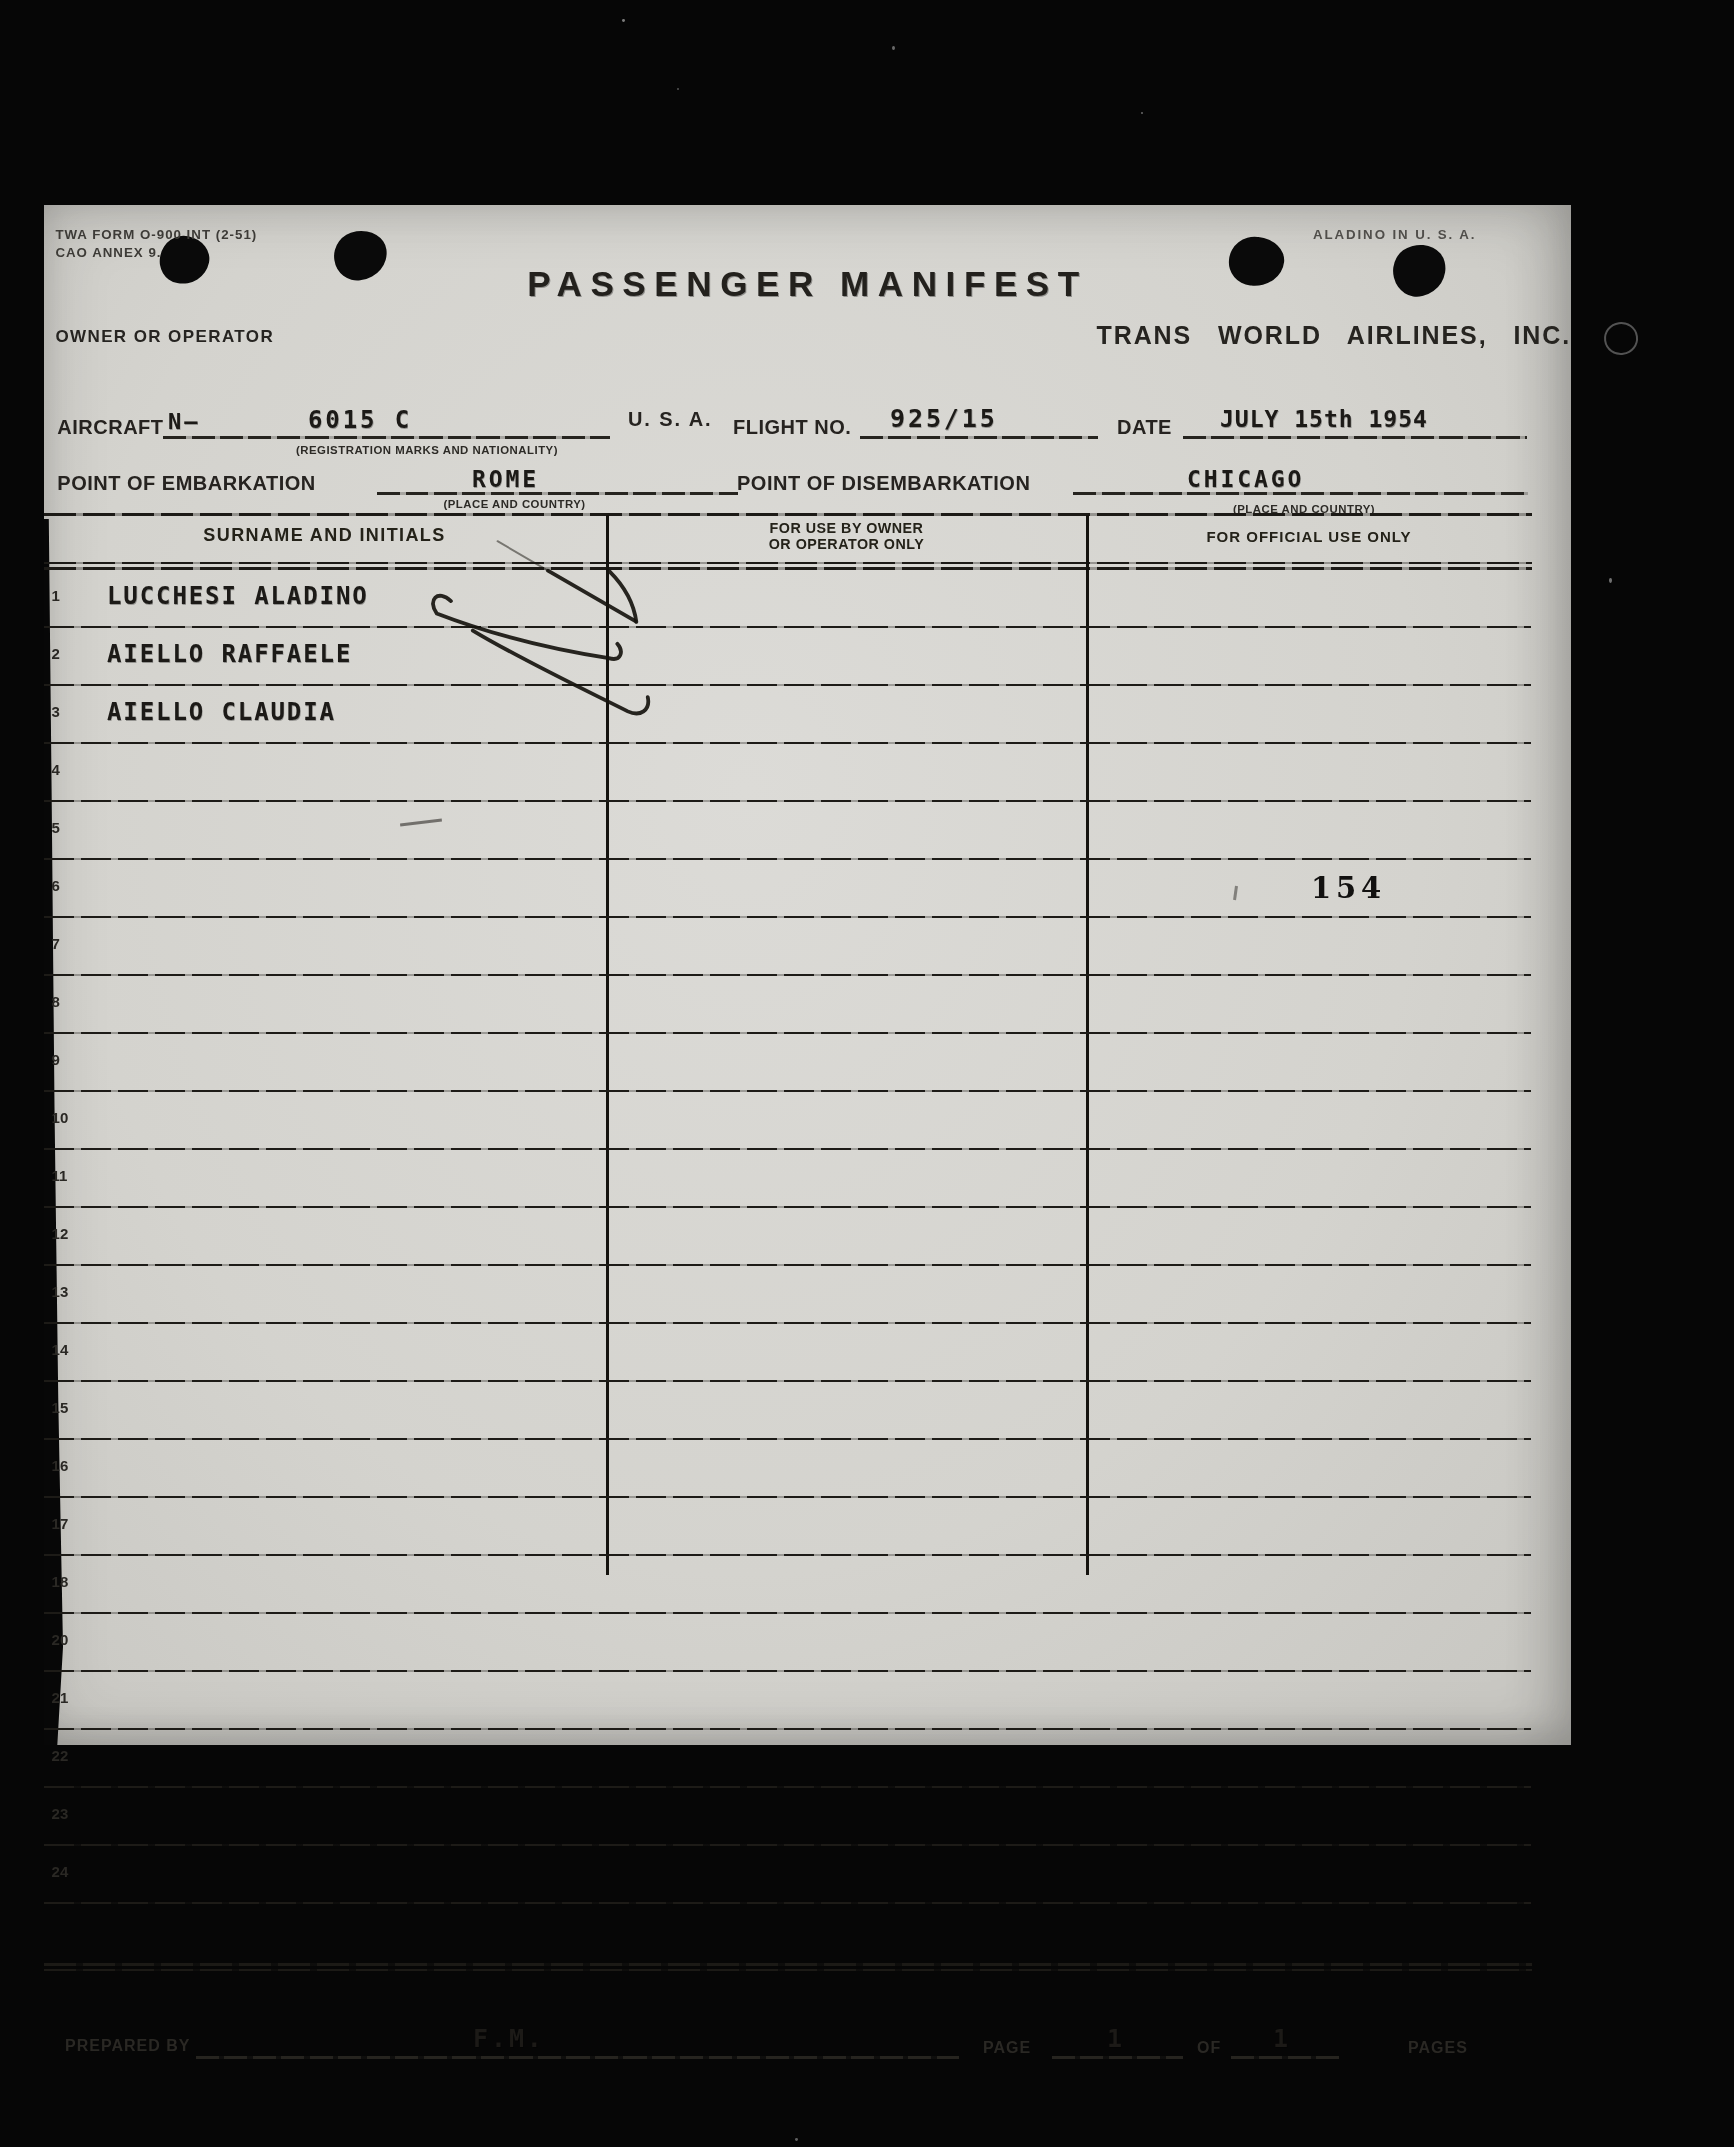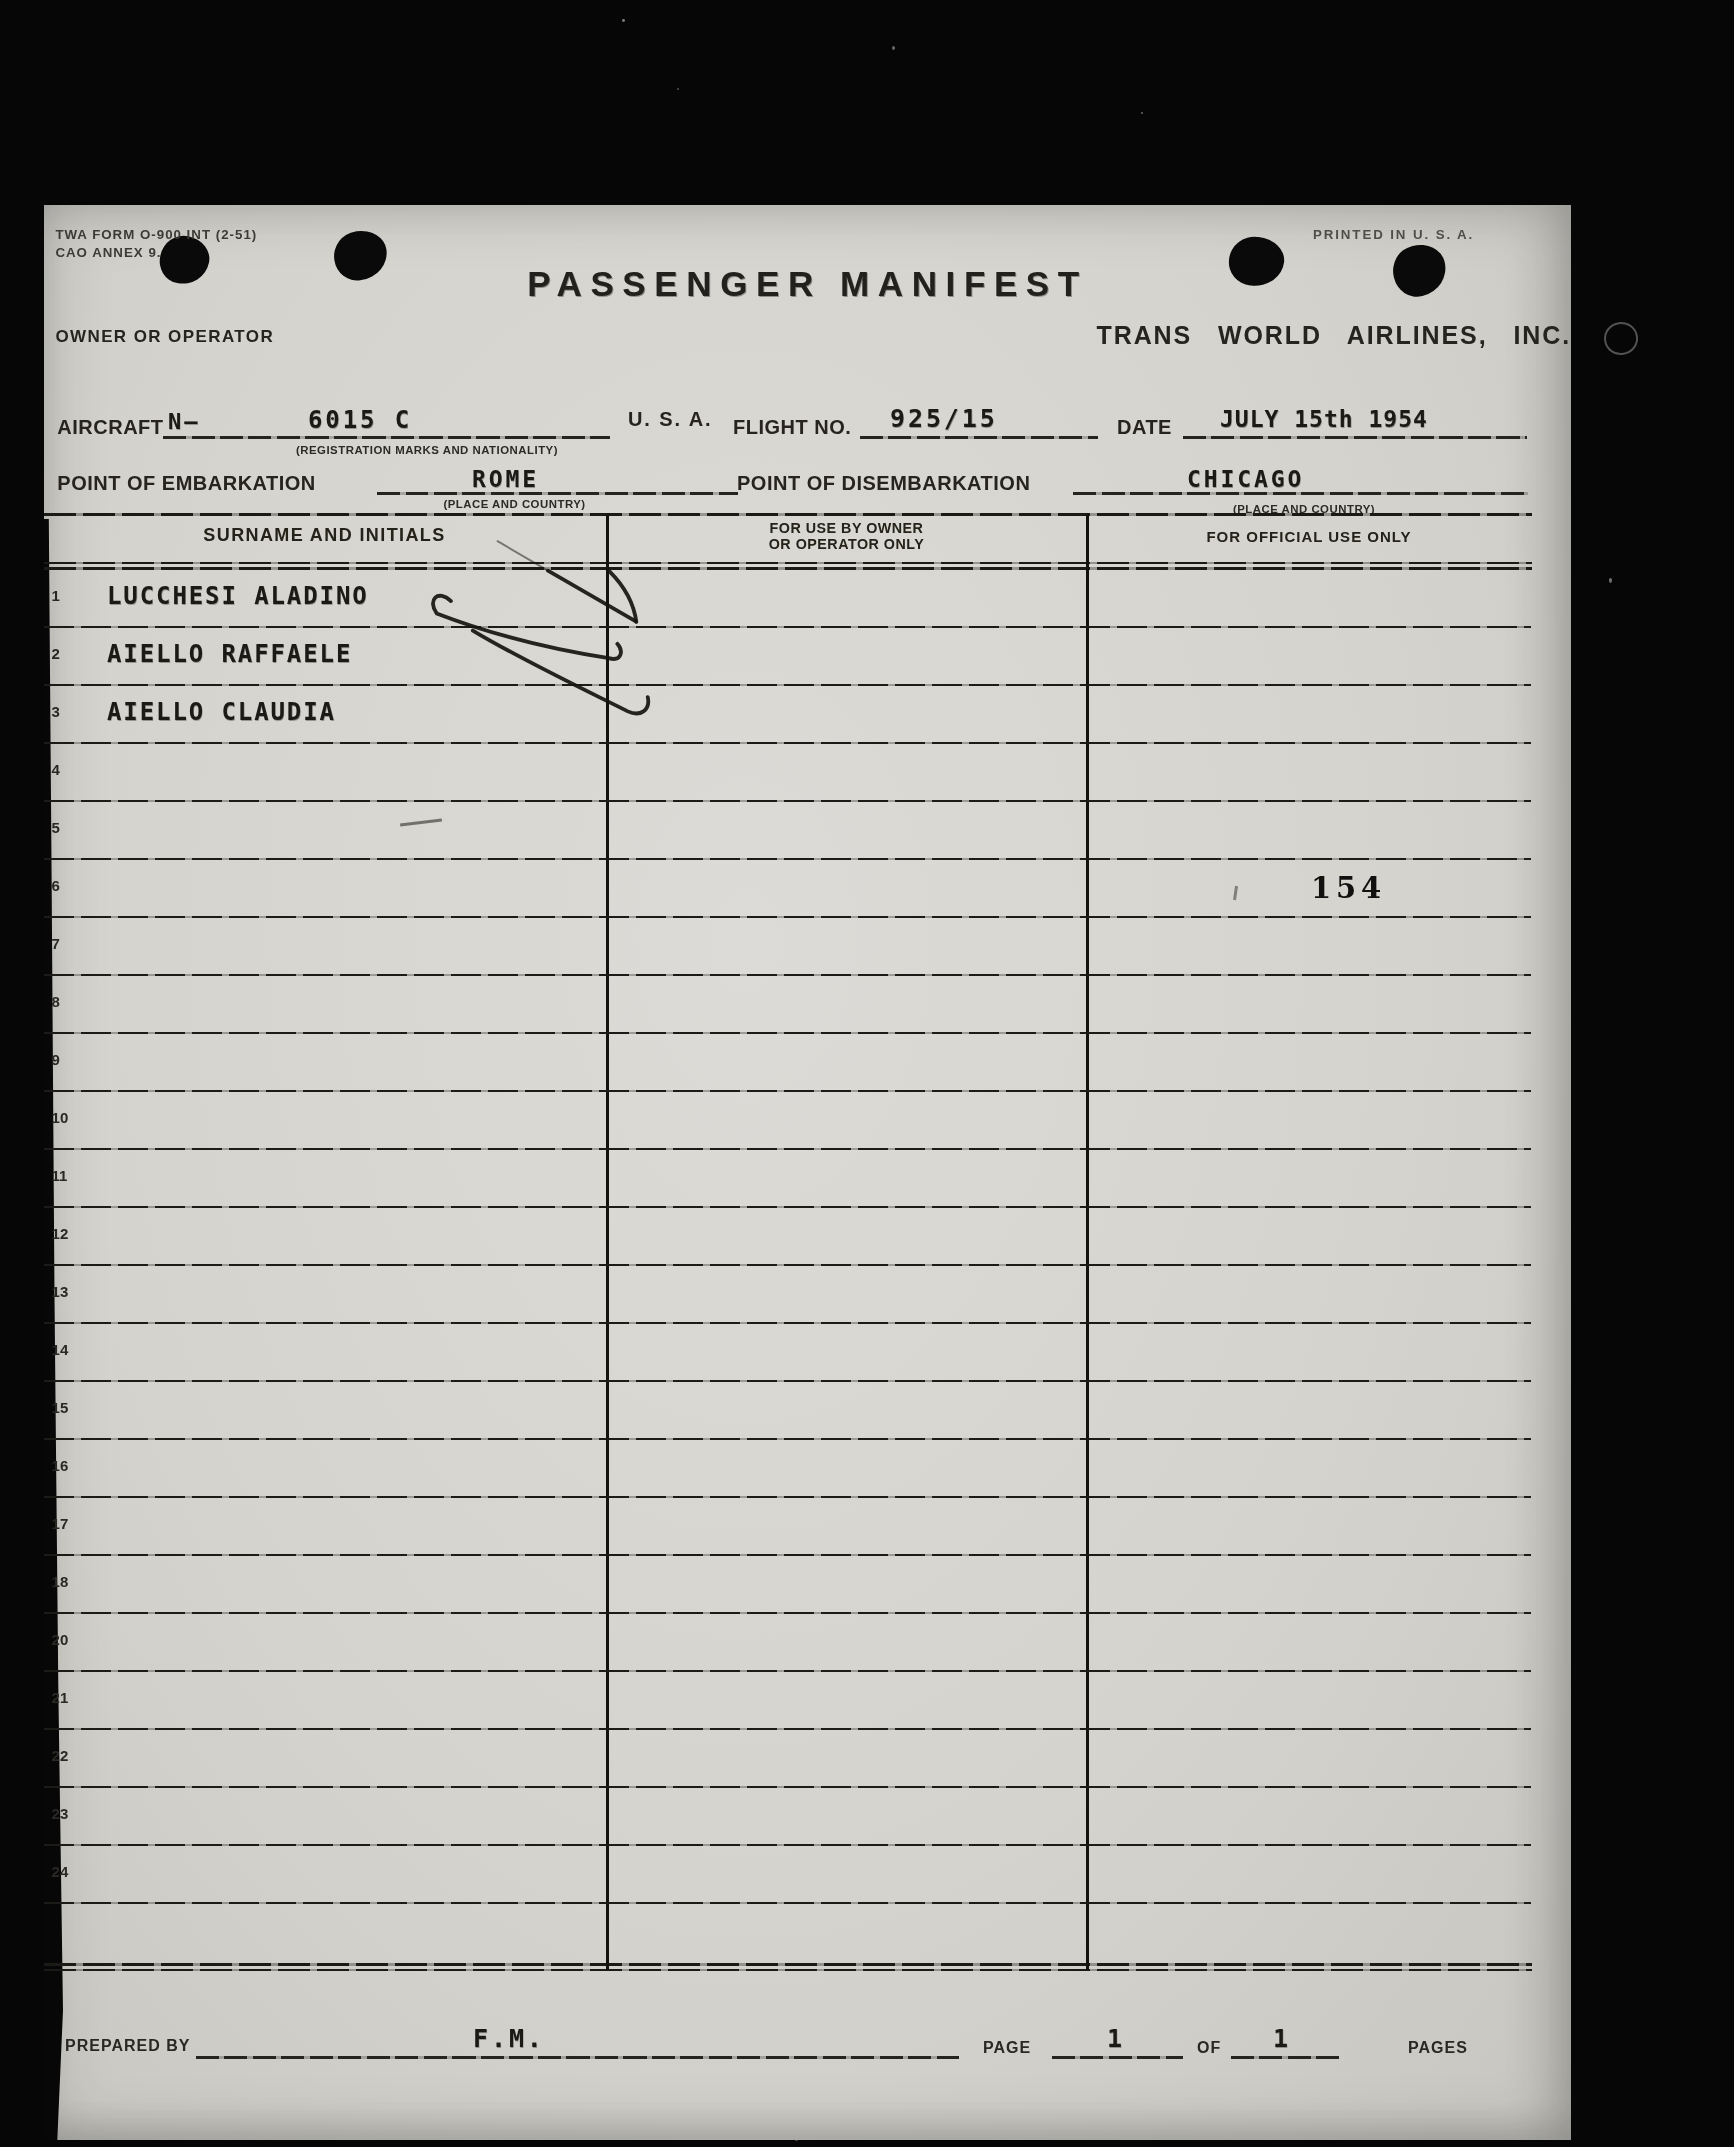--- a/index.html
+++ b/index.html
@@ -7,21 +7,21 @@
     width:1735px;height:2148px;position:relative;overflow:hidden;
     background:#060606;
     font-family:"Liberation Sans",sans-serif;
     -webkit-font-smoothing:antialiased;
   }
   .speck{position:absolute;background:#c9c9c9;border-radius:50%;}
   .ring{position:absolute;left:1604px;top:322px;width:30px;height:28.5px;border:2.9px solid #6d6d6d;border-radius:50%;transform:rotate(-8deg);opacity:.75;}
 
   
   .paper{
-    position:absolute;left:44px;top:205px;width:1527px;height:1935px;
+    position:absolute;left:44px;top:205px;width:1527px;height:1540px;
     background:radial-gradient(ellipse at 46% 38%, #dcdbd7 0%, #d4d3ce 58%, #c9c8c3 92%);
     box-shadow:inset 0 0 67px rgba(0,0,0,.16), inset -27px 0 44px rgba(0,0,0,.10), inset 0 -15px 28.5px rgba(0,0,0,.08);
     color:#201e1b;
   }
   .edge-strip{
     position:absolute;left:0;top:314px;bottom:0;width:21px;background:#070707;
     clip-path:polygon(0 0,4.8px 0,7.6px 22%,10.5px 48%,14.3px 72%,19px 92%,13.3px 100%,0 100%);
   }
   .punch{position:absolute;background:#0a0a0a;border-radius:48% 52% 56% 44%/52% 46% 56% 48%;}
 
@@ -86,21 +86,21 @@
   <div class="edge-strip"></div>
   <div class="punch" style="left:116px;top:31px;width:49px;height:48px;transform:rotate(12deg);"></div>
   <div class="punch" style="left:290px;top:26px;width:53px;height:49px;transform:rotate(-8deg);"></div>
   <div class="punch" style="left:1185px;top:32px;width:55px;height:49px;transform:rotate(6deg);"></div>
   <div class="punch" style="left:1349px;top:40px;width:53px;height:51px;transform:rotate(-14deg);"></div>
 
   <div class="formid">
     <div>TWA FORM O-900 INT (2-51)</div>
     <div>CAO ANNEX 9.</div>
   </div>
-  <div class="printedusa">PRINTED IN U. S. A.</div>
+  <div class="printedusa">ALADINO IN U. S. A.</div>
   <div class="title">PASSENGER MANIFEST</div>
   <div class="subtitle">TRANS WORLD AIRLINES, INC.</div>
   <div class="owner">OWNER OR OPERATOR</div>
 
   <div class="lbl" style="left:13.3px;top:211px;">AIRCRAFT</div>
   <div class="tval typed" style="left:124px;top:204px;font-size:22px;">N—</div>
   <div class="tval typed" style="left:264px;top:201px;">6015 C</div>
   <div class="fill-line" style="left:119px;top:231px;width:447px;"></div>
   <div class="caption" style="left:226px;top:239px;width:314px;">(REGISTRATION MARKS AND NATIONALITY)</div>
   <div class="lbl" style="left:584px;top:203px;letter-spacing:1.9px;">U. S. A.</div>

